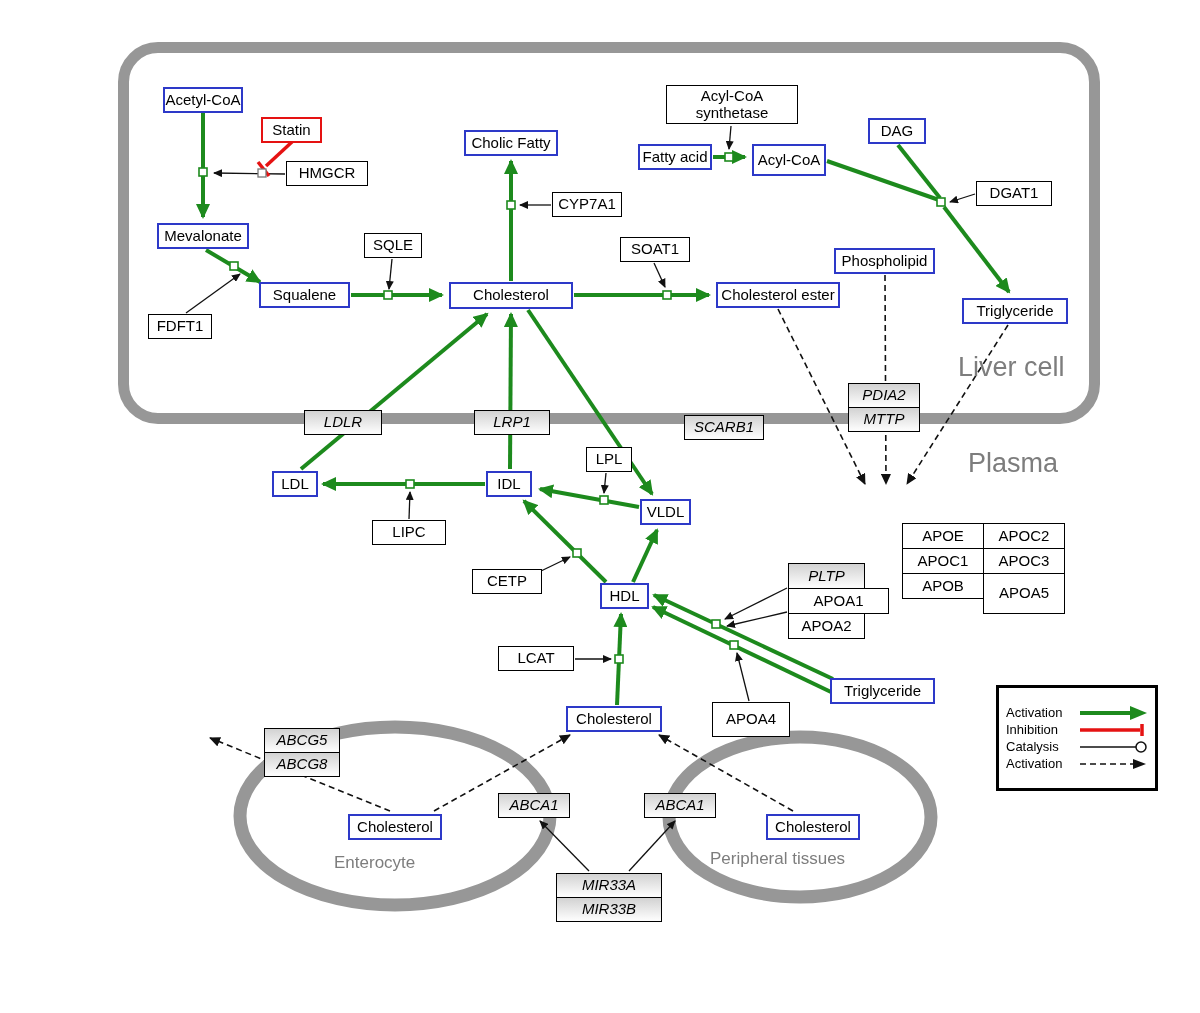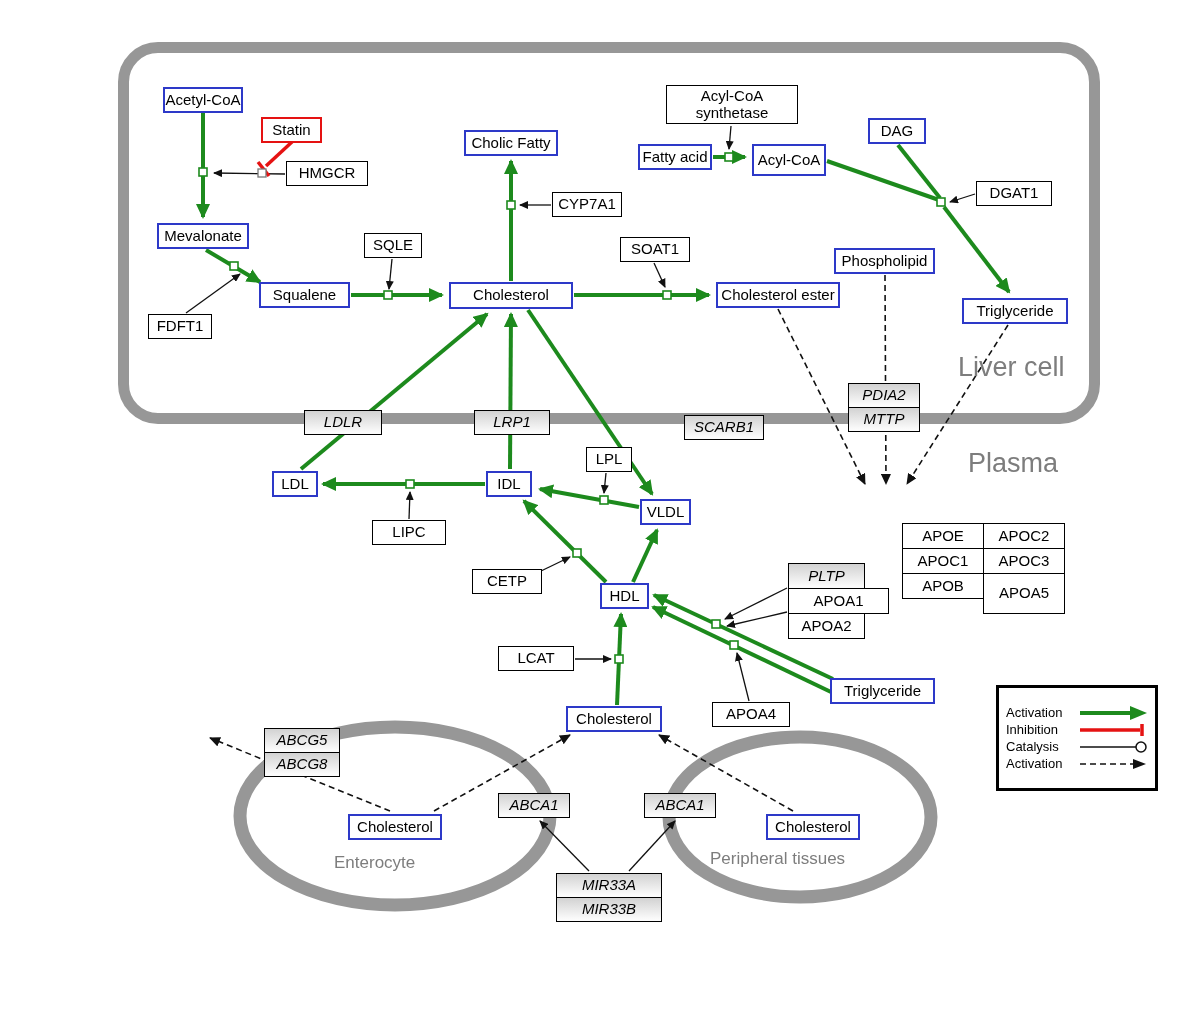--- a/index.html
+++ b/index.html
@@ -156,21 +156,21 @@
     <div class="node" style="left:148px;top:314px;width:64px;height:25px">FDFT1</div>
     <div class="node" style="left:364px;top:233px;width:58px;height:25px">SQLE</div>
     <div class="node" style="left:552px;top:192px;width:70px;height:25px">CYP7A1</div>
     <div class="node" style="left:620px;top:237px;width:70px;height:25px">SOAT1</div>
     <div class="node" style="left:666px;top:85px;width:132px;height:39px;padding:0 8px">Acyl-CoA synthetase</div>
     <div class="node" style="left:976px;top:181px;width:76px;height:25px">DGAT1</div>
     <div class="node" style="left:586px;top:447px;width:46px;height:25px">LPL</div>
     <div class="node" style="left:372px;top:520px;width:74px;height:25px">LIPC</div>
     <div class="node" style="left:472px;top:569px;width:70px;height:25px">CETP</div>
     <div class="node" style="left:498px;top:646px;width:76px;height:25px">LCAT</div>
-    <div class="node" style="left:712px;top:702px;width:78px;height:25px">APOA4</div>
+    <div class="node" style="left:712px;top:702px;width:78px;height:35px">APOA4</div>
     <div class="node" style="left:788px;top:588px;width:101px;height:26px">APOA1</div>
     <div class="node" style="left:788px;top:613px;width:77px;height:26px">APOA2</div>
 
     <div class="node" style="left:902px;top:523px;width:82px;height:26px">APOE</div>
     <div class="node" style="left:983px;top:523px;width:82px;height:26px">APOC2</div>
     <div class="node" style="left:902px;top:548px;width:82px;height:26px">APOC1</div>
     <div class="node" style="left:983px;top:548px;width:82px;height:26px">APOC3</div>
     <div class="node" style="left:902px;top:573px;width:82px;height:26px">APOB</div>
     <div class="node" style="left:983px;top:573px;width:82px;height:41px">APOA5</div>
 

